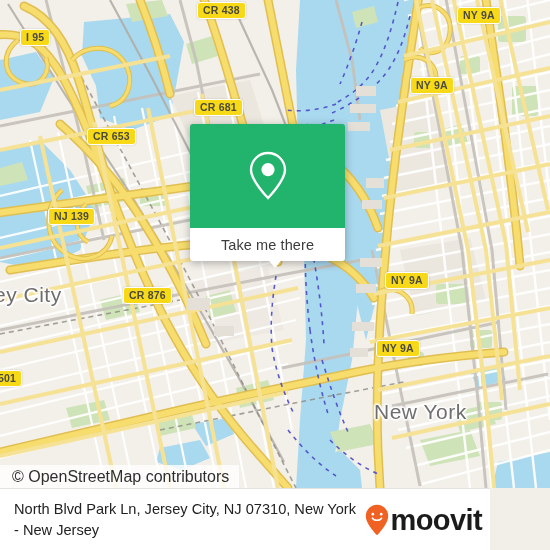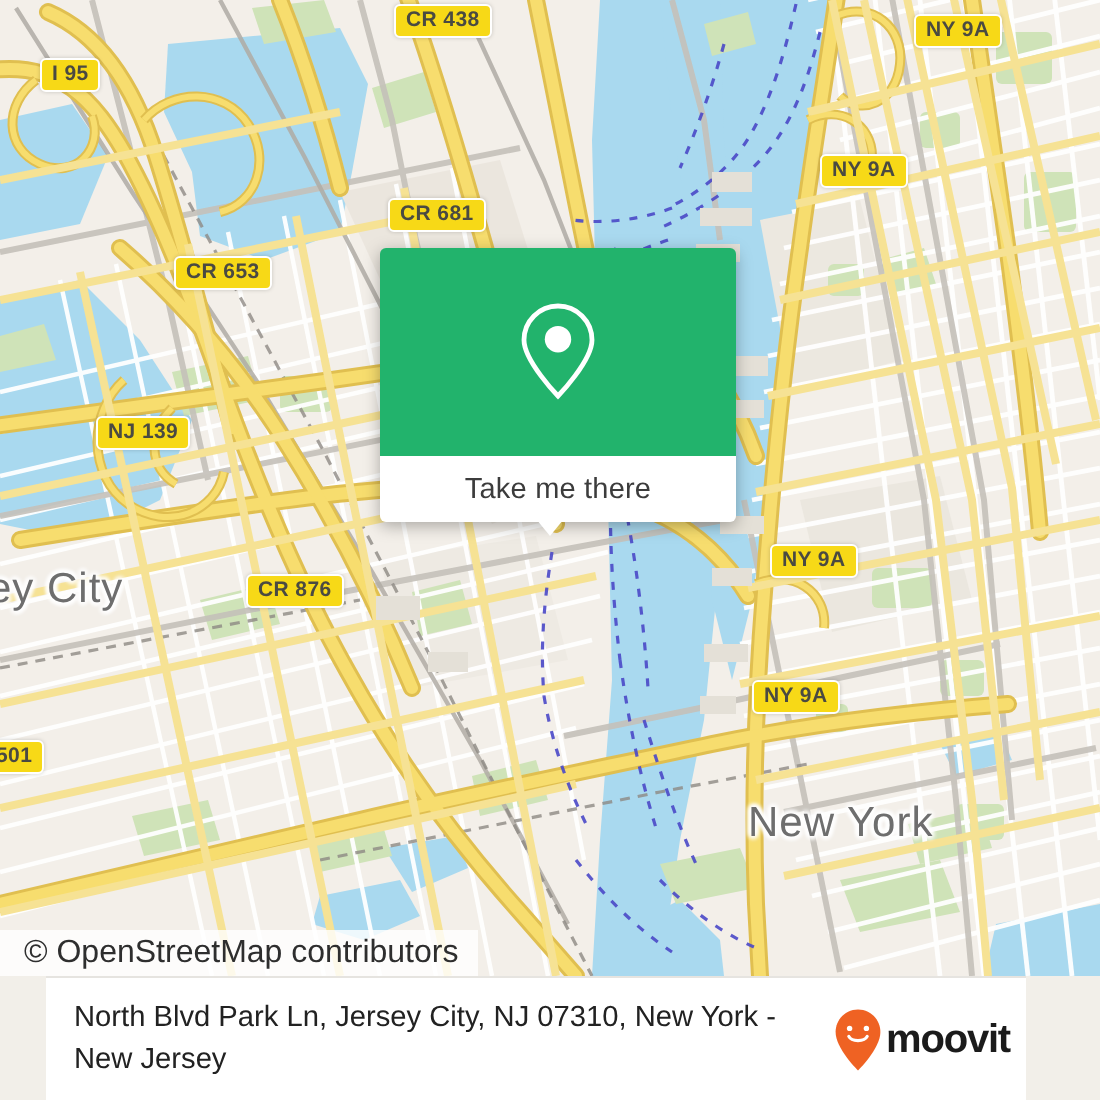--- a/index.html
+++ b/index.html
@@ -43,21 +43,21 @@
     white-space:nowrap;
     text-shadow:
       1.5px 0 2px #fff, -1.5px 0 2px #fff, 0 1.5px 2px #fff, 0 -1.5px 2px #fff,
       1px 1px 2px #fff, -1px -1px 2px #fff, 1px -1px 2px #fff, -1px 1px 2px #fff;
   }
 
   
   .popup{
     position:absolute;
     left:190px;top:124px;
-    width:178px;
+    width:155px;
     filter:drop-shadow(0 2px 4px rgba(0,0,0,.30));
   }
   .popup-body{
     background:#22b36c;
     height:104px;
     border-radius:3px 3px 0 0;
     display:flex;align-items:center;justify-content:center;
   }
   .popup-pin{width:42px;height:50px;display:block;}
   .popup-cta{
@@ -92,21 +92,20 @@
     white-space:nowrap;
   }
 
   
   .footer{
     position:absolute;
     left:0;top:488px;width:490px;height:62px;
     background:#ffffff;
     border-top:1px solid #e6e4e0;
     overflow:hidden;
-    margin-left:23px;
   }
   .footer-row{
     position:relative;z-index:2;
     display:flex;align-items:center;
     height:62px;
     padding:0 8px 0 14px;
     box-sizing:border-box;
   }
   .footer-addr{
     flex:1 1 auto;
@@ -116,21 +115,21 @@
     padding-right:4px;
   }
   .brand{
     flex:0 0 auto;
     display:flex;align-items:center;
     gap:2px;
   }
   .brand-pin{width:24px;height:32px;display:block;}
   .brand-word{
     color:#1b1b1b;
-    font-size:20px;
+    font-size:29px;
     font-weight:bold;
     letter-spacing:-.6px;
     line-height:30px;
   }
 </style>
 </head>
 <body>
 
 <div class="screen">
 

